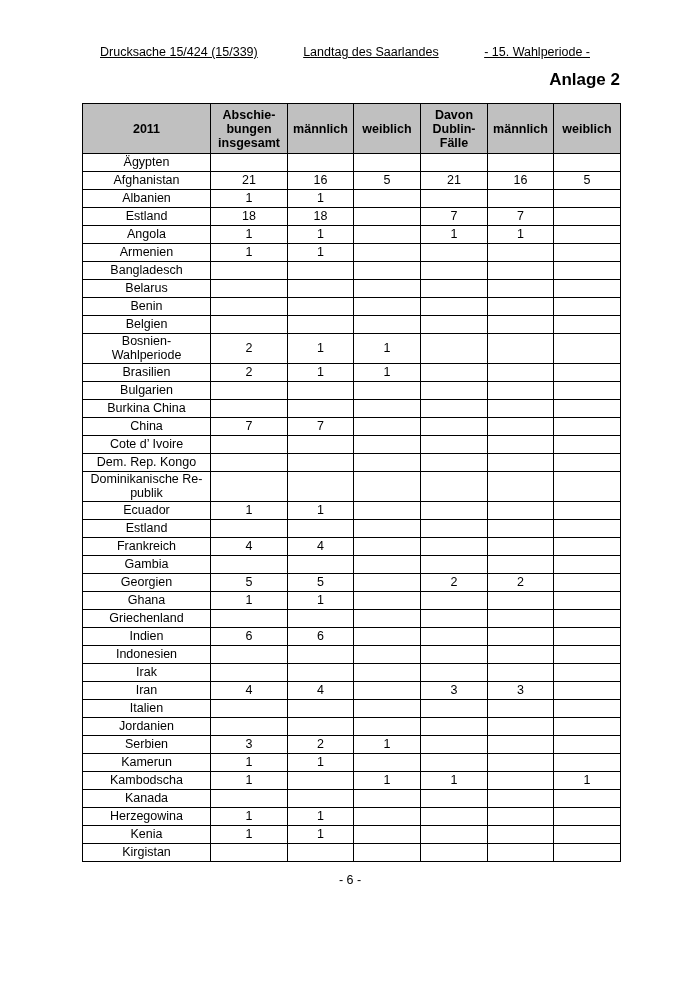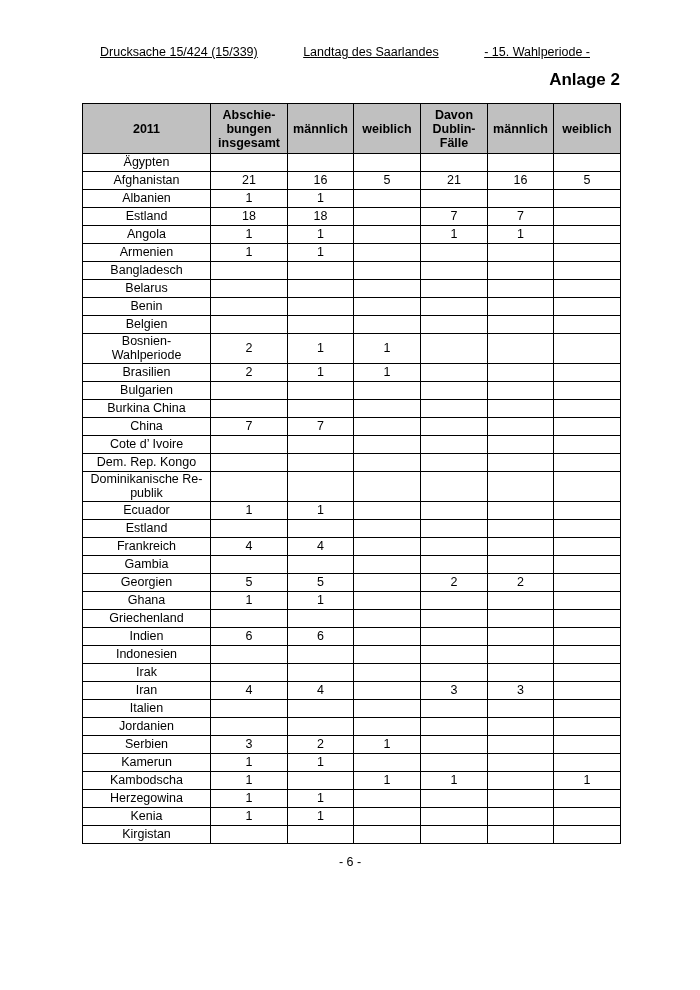--- a/index.html
+++ b/index.html
@@ -406,20 +406,29 @@
         <tr>
           <td>Kambodscha</td>
           <td>1</td>
           <td></td>
           <td>1</td>
           <td>1</td>
           <td></td>
           <td>1</td>
         </tr>
         <tr>
+          <td>Kanada</td>
+          <td></td>
+          <td></td>
+          <td></td>
+          <td></td>
+          <td></td>
+          <td></td>
+        </tr>
+        <tr>
           <td>Herzegowina</td>
           <td>1</td>
           <td>1</td>
           <td></td>
           <td></td>
           <td></td>
           <td></td>
         </tr>
         <tr>
           <td>Kenia</td>

